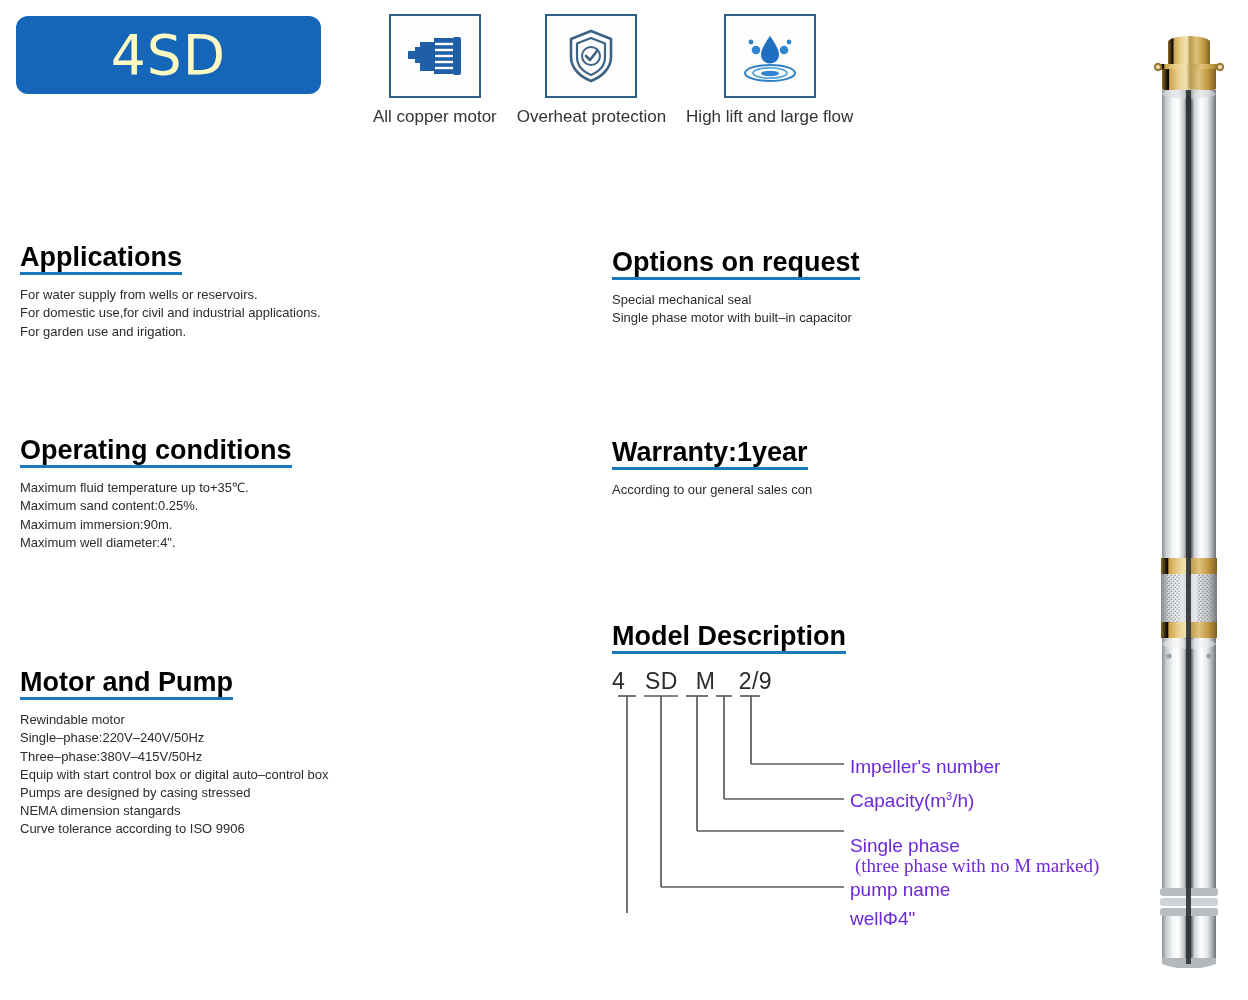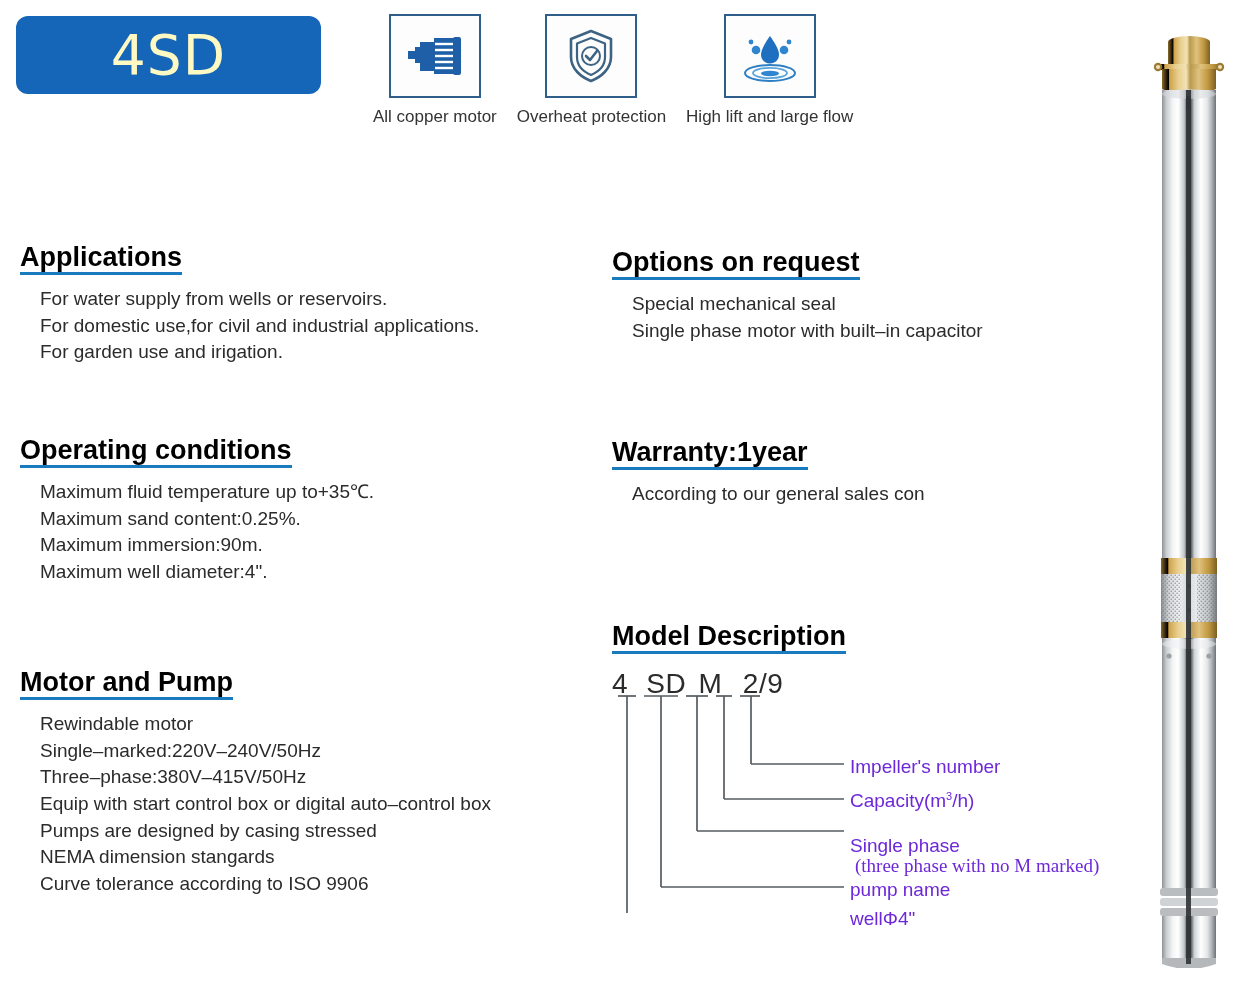--- a/index.html
+++ b/index.html
@@ -78,41 +78,40 @@
     display: inline-block;
     color: #000000;
     font-weight: bold;
     font-size: 27px;
     line-height: 1.08;
     border-bottom: 3px solid #1a7ac0;
     white-space: nowrap;
   }
   .sec-body {
     margin-top: 11px;
-    font-size: 19px;
+    font-size: 13px;
     line-height: 1.40;
     color: #2b2b2b;
     white-space: nowrap;
-    margin-left: 20px;
   }
   .sec-body div { white-space: nowrap; }
 
   
   #model-section { left: 612px; top: 622px; }
   .model-diagram {
     position: relative;
     width: 580px;
     height: 245px;
     margin-top: 14px;
   }
   .code-row {
     position: absolute;
     left: 0;
     top: 0;
-    font-size: 28px;
+    font-size: 23px;
     letter-spacing: 0.5px;
     color: #2b2b2b;
     white-space: nowrap;
   }
   .code-row span { display: inline-block; }
   .diagram-svg {
     position: absolute;
     left: 0;
     top: 0;
     width: 580px;
@@ -229,21 +228,21 @@
   <div class="sec-head">Warranty:1year</div>
   <div class="sec-body">
     <div>According to our general sales con</div>
   </div>
 </div>
 
 <div class="section" id="motorpump-section" style="left:20px; top:668px;">
   <div class="sec-head">Motor and Pump</div>
   <div class="sec-body">
     <div>Rewindable motor</div>
-    <div>Single–marked:220V–240V/50Hz</div>
+    <div>Single–phase:220V–240V/50Hz</div>
     <div>Three–phase:380V–415V/50Hz</div>
     <div>Equip with start control box or digital auto–control box</div>
     <div>Pumps are designed by casing stressed</div>
     <div>NEMA dimension stangards</div>
     <div>Curve tolerance according to ISO 9906</div>
   </div>
 </div>
 
 <div class="section" id="model-section">
   <div class="sec-head">Model Description</div>

